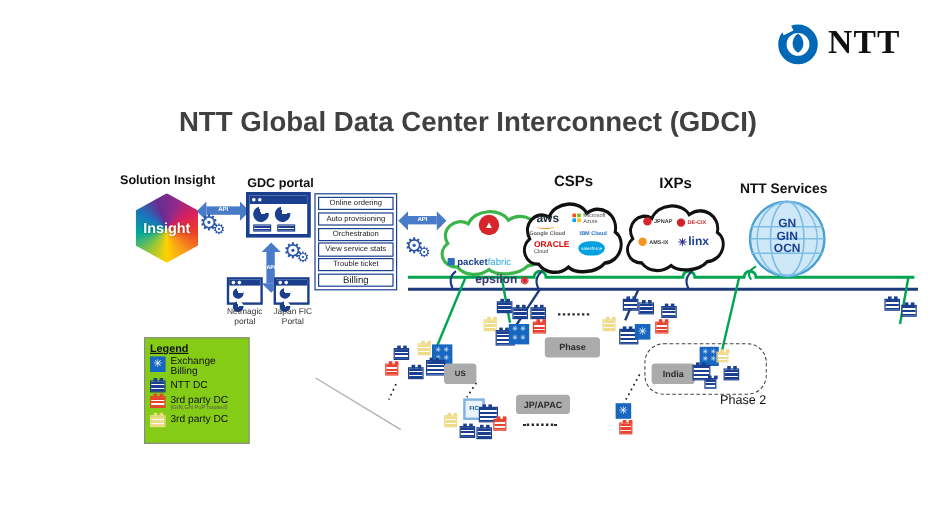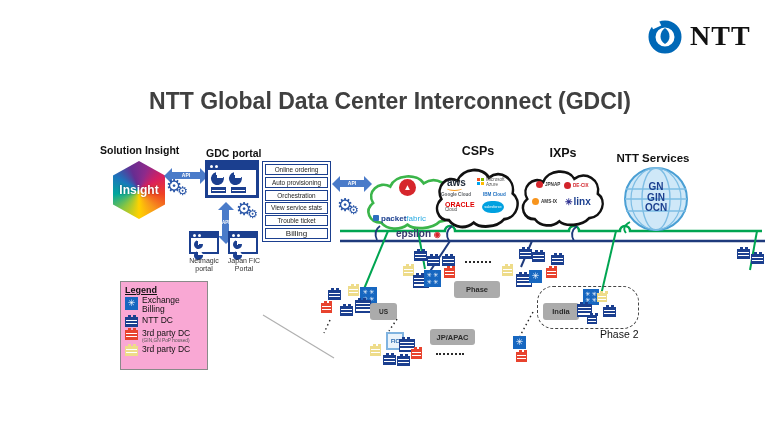--- a/index.html
+++ b/index.html
@@ -105,21 +105,21 @@
           display:flex;align-items:center;justify-content:center;font-size:5px;font-weight:700;color:#1b5fa8;}
 
   
   .region{position:absolute;background:#ababab;border-radius:3px;color:#2b2b2b;font-weight:700;
           display:flex;align-items:center;justify-content:center;}
   .phase2{position:absolute;left:537px;top:286px;width:102px;height:43px;border:1.6px dashed #444;border-radius:16px;box-sizing:border-box;}
   .dotsep{position:absolute;border-top:2.4px dotted #2a2a2a;}
 
   
   .legend{position:absolute;left:120px;top:281px;width:88px;height:89px;border:1.2px solid #8a8a8a;
-          background:#f9a8d4;box-sizing:border-box;padding:3px 4px;font-size:8.5px;}
+          background:#84cc16;box-sizing:border-box;padding:3px 4px;font-size:8.5px;}
   .legend .lt{font-weight:700;text-decoration:underline;font-size:9px;margin-bottom:1px;}
   .legend .row{display:flex;align-items:flex-start;gap:4px;margin-bottom:2px;}
   .legend .ic{position:relative;flex:none;margin-top:1px;}
   .legend .xfab,.legend .bldg{position:relative;}
   .legend .note{font-size:4.8px;color:#555;line-height:1.1;}
   .legend .rl{line-height:1.05;}
 
   svg.wires{position:absolute;left:0;top:0;}
 </style>
 </head>

